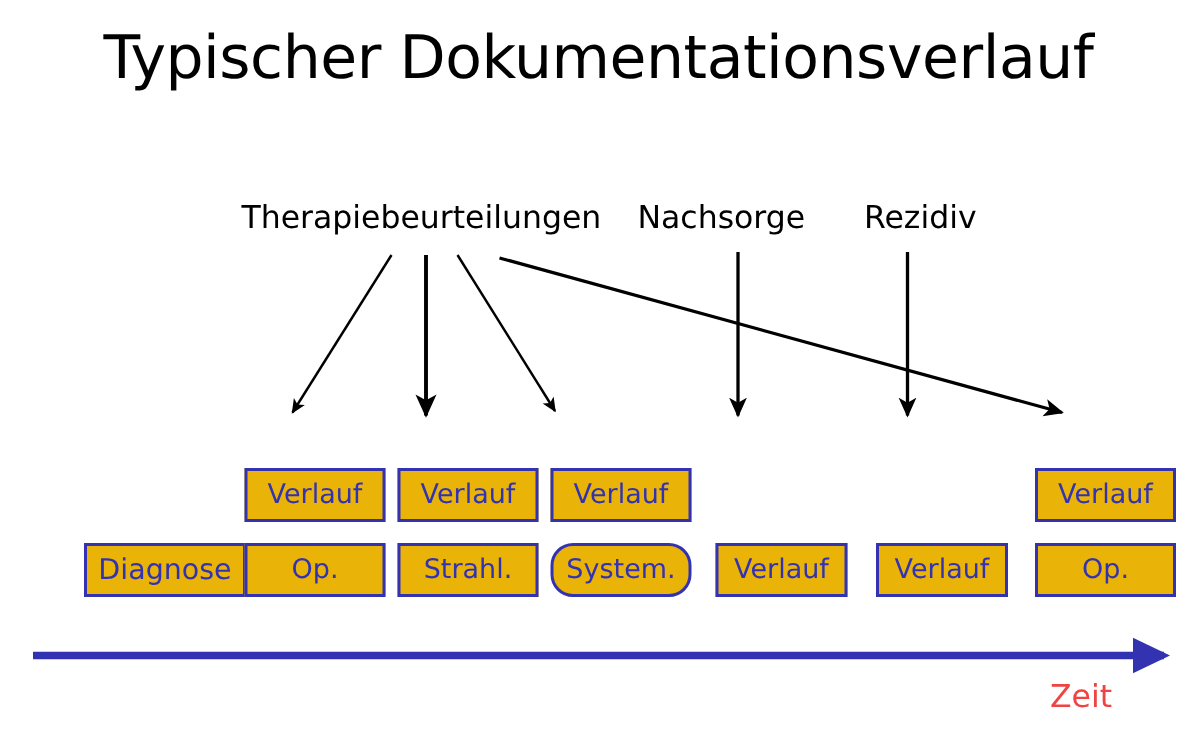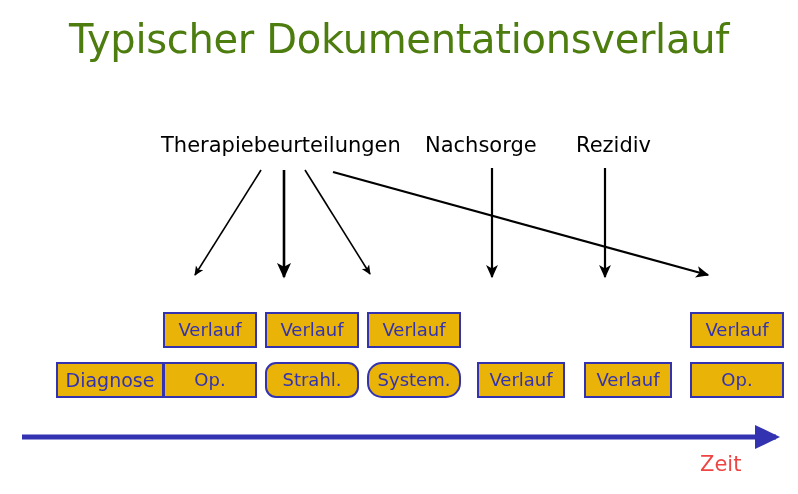--- a/index.html
+++ b/index.html
@@ -19,21 +19,21 @@
   }
   #title {
     position: absolute;
     left: 0;
     top: 16px;
     width: 798px;
     text-align: center;
     font-family: "DejaVu Sans", sans-serif;
     font-size: 40px;
     font-weight: 400;
-    color: #4d7c0f;
+    color: #000000;
     letter-spacing: -0.3px;
     white-space: nowrap;
   }
   .phase-label {
     position: absolute;
     font-family: "DejaVu Sans", sans-serif;
     font-size: 21px;
     color: #000000;
     white-space: nowrap;
     top: 133px;
@@ -114,21 +114,21 @@
     <line x1="22" y1="437" x2="776" y2="437" stroke="#3333b2" stroke-width="5" marker-end="url(#head-blue)"></line>
   </svg>
 
   <div class="box row-top" style="left:138px; width:94px;">Verlauf</div>
   <div class="box row-top" style="left:240px; width:94px;">Verlauf</div>
   <div class="box row-top" style="left:342px; width:94px;">Verlauf</div>
   <div class="box row-top" style="left:665px; width:94px;">Verlauf</div>
 
   <div class="box row-bottom" style="left:31px; width:108px; font-size:19px;">Diagnose</div>
   <div class="box row-bottom" style="left:138px; width:94px;">Op.</div>
-  <div class="box row-bottom" style="left:240px; width:94px;border-radius:11px;">Strahl.</div>
+  <div class="box row-bottom" style="left:240px; width:94px;">Strahl.</div>
   <div class="box row-bottom" style="left:342px; width:94px;border-radius:15px;">System.</div>
   <div class="box row-bottom" style="left:452px; width:88px;">Verlauf</div>
   <div class="box row-bottom" style="left:559px; width:88px;">Verlauf</div>
   <div class="box row-bottom" style="left:665px; width:94px;">Op.</div>
 
   <div id="zeit-label">Zeit</div>
 
 </div>
 
 </body></html>

